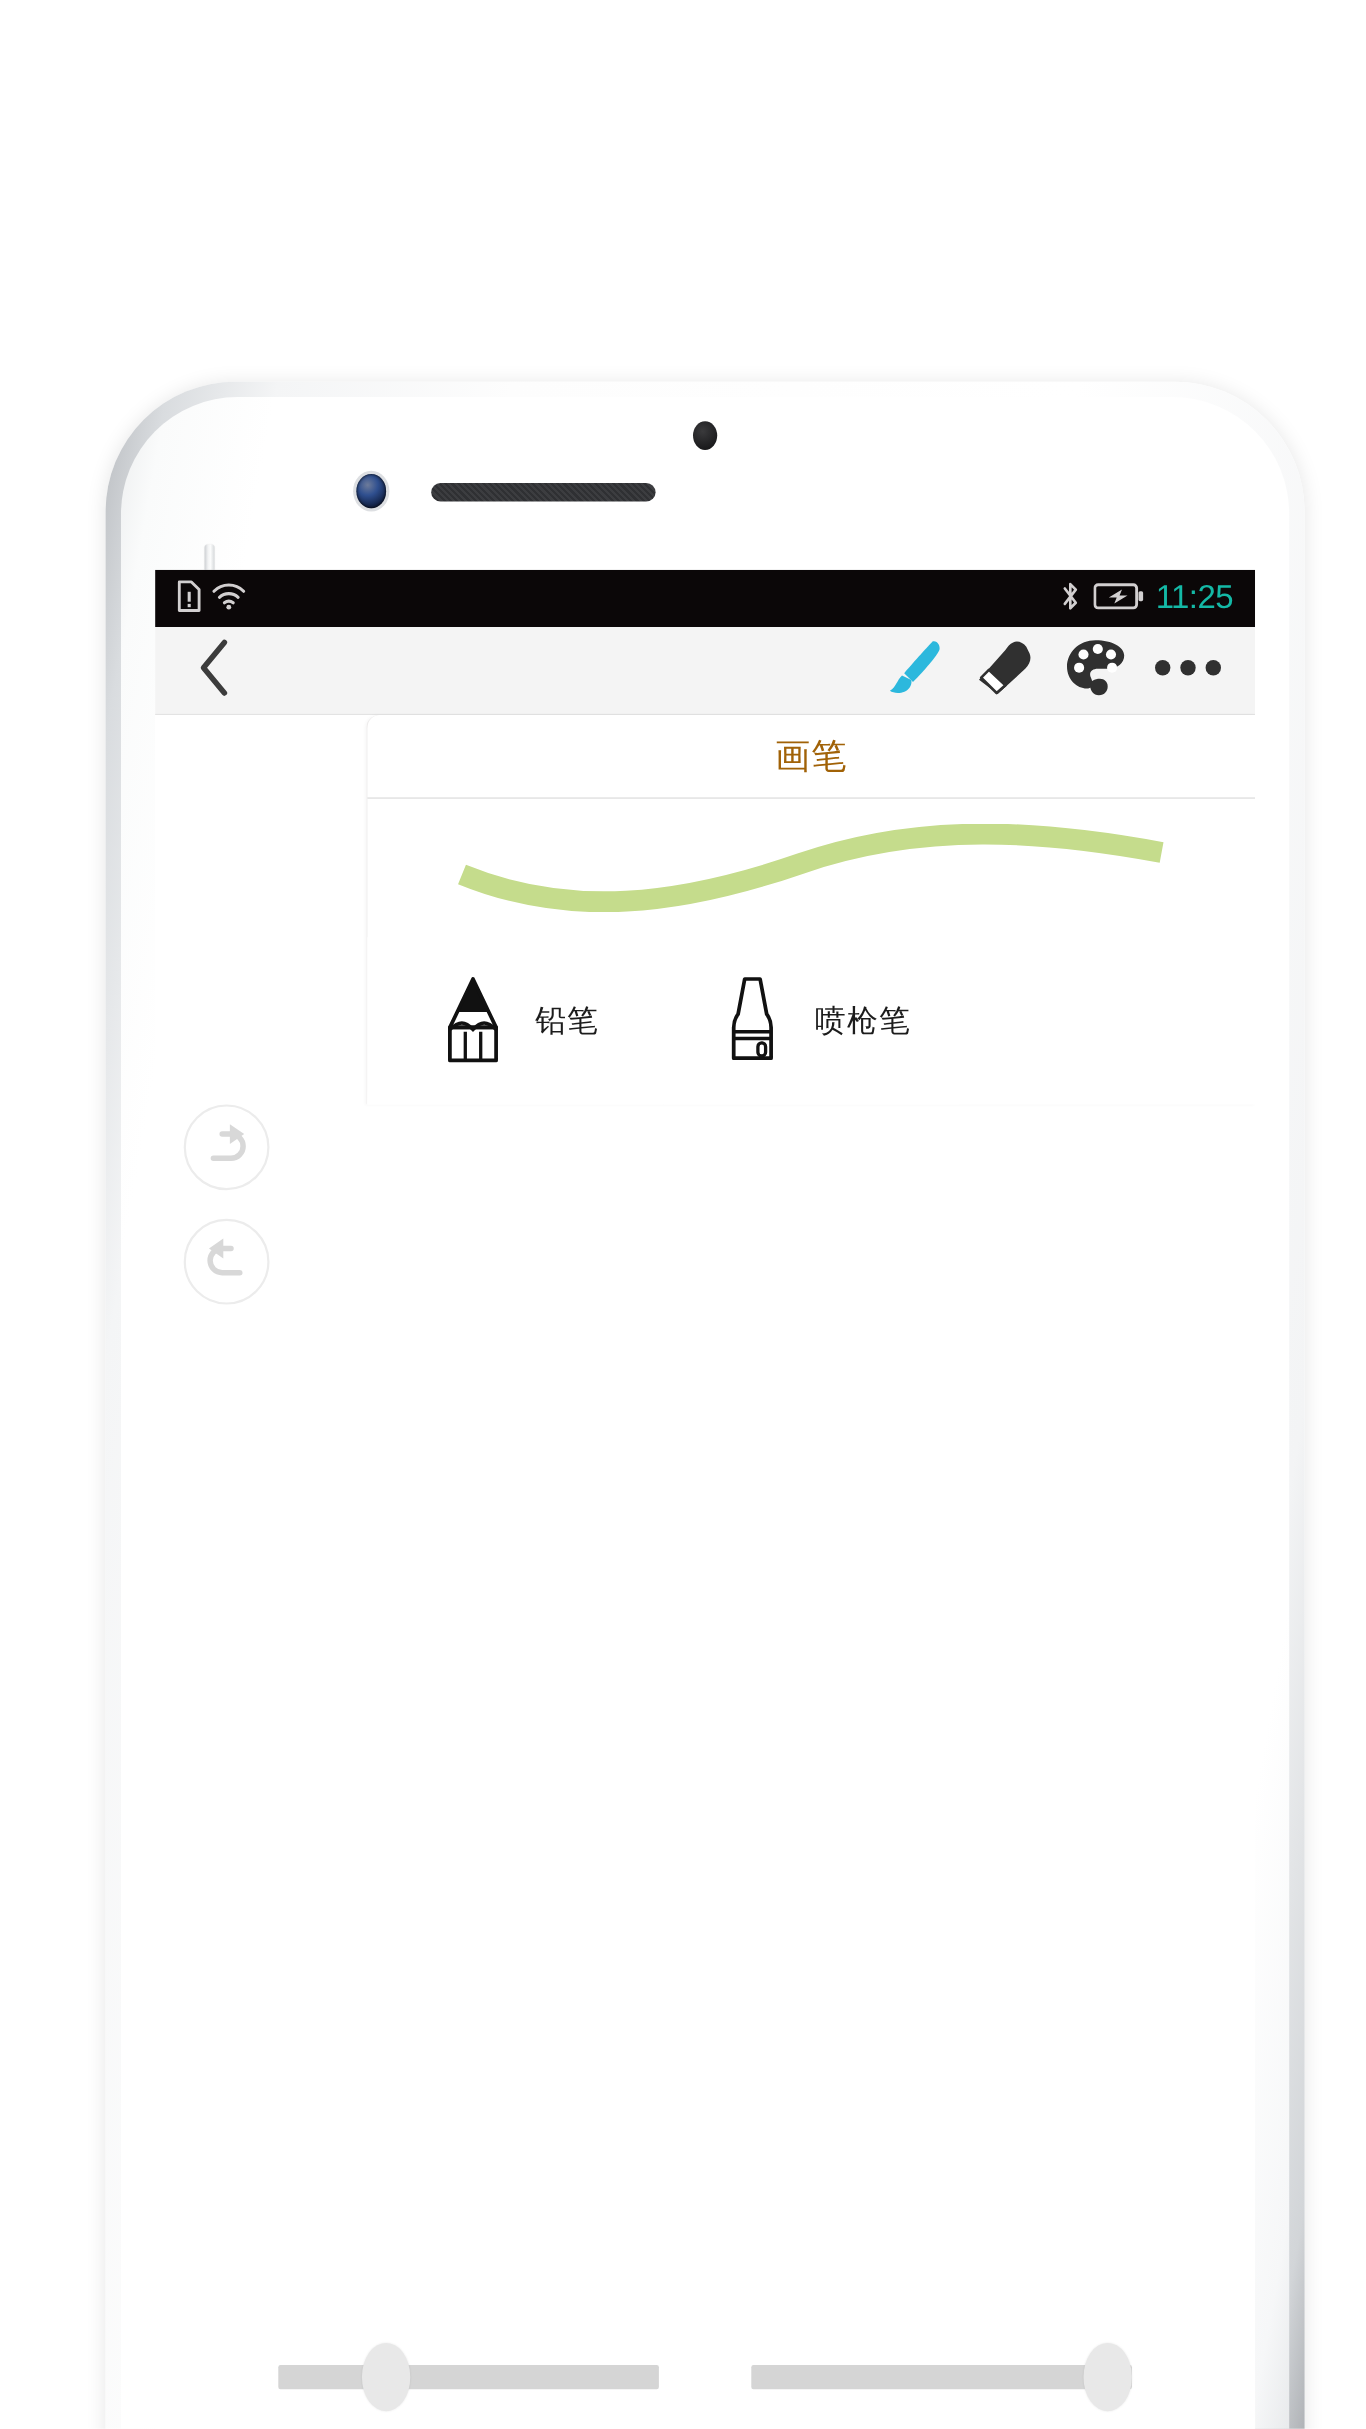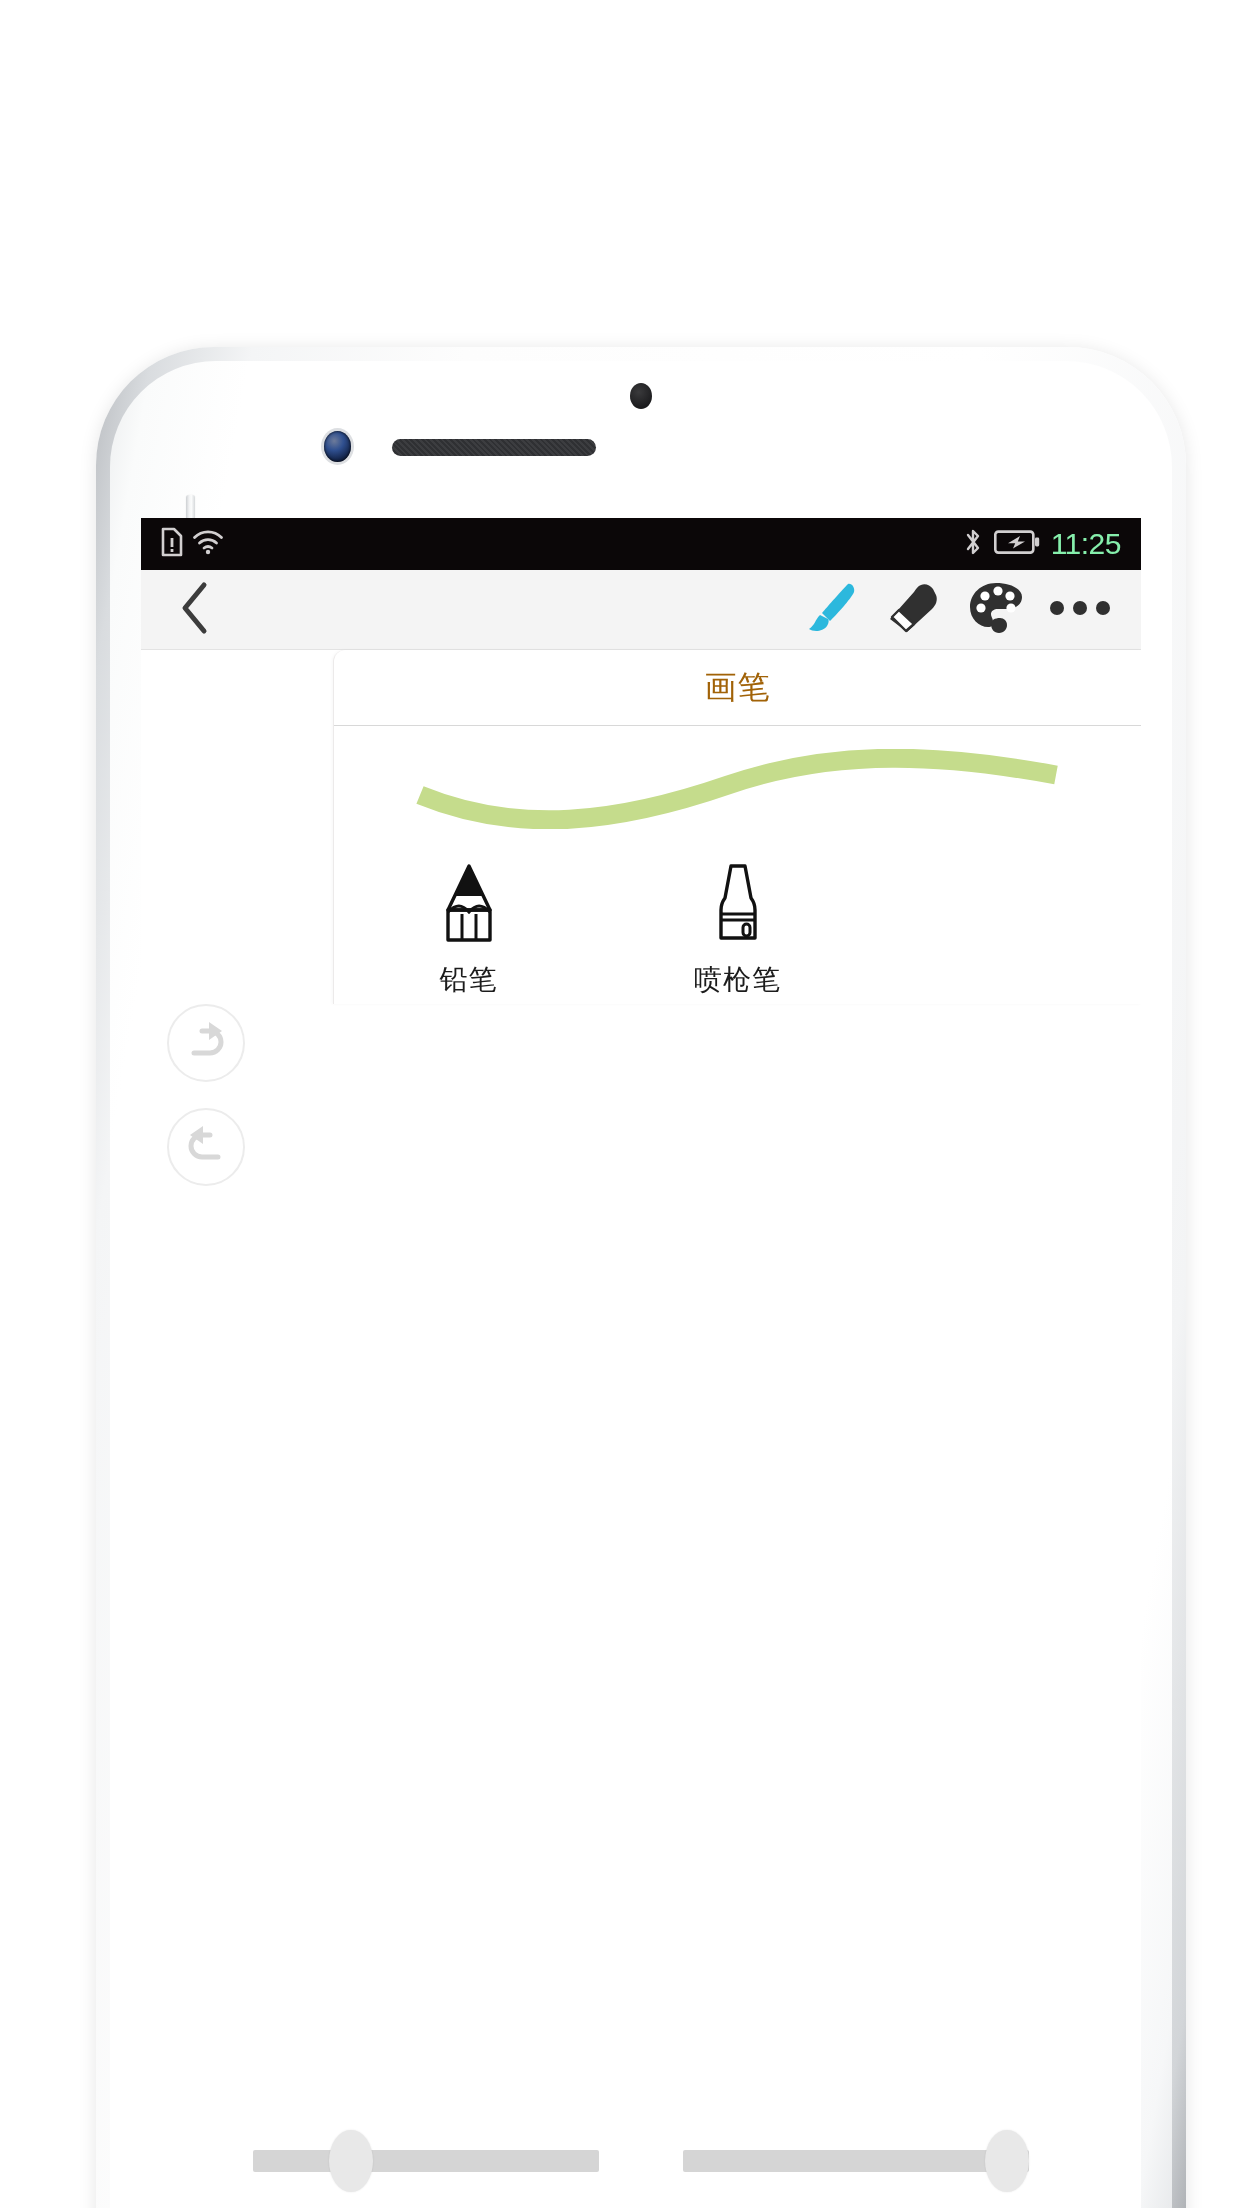--- a/index.html
+++ b/index.html
@@ -79,21 +79,21 @@
     height:52px;
     background:#0b0708;
     display:flex; align-items:center;
     padding:0 20px;
     color:#d2cfd0;
   }
   #status-left { display:flex; align-items:center; gap:9px; }
   #status-right { margin-left:auto; display:flex; align-items:center; gap:11px; }
   #clock {
     font-size:30px; letter-spacing:-0.5px;
-    color:#86efac; line-height:1;
+    color:#14b8a6; line-height:1;
     font-family:"Liberation Sans","DejaVu Sans",sans-serif;
   }
 
   
   #toolbar {
     position:relative;
     height:80px;
     background:#f4f4f4;
     display:flex; align-items:center;
     padding:0 22px;
@@ -145,21 +145,21 @@
   #preview-area {
     height:126px;
     display:flex; align-items:center; justify-content:center;
   }
   #brush-grid {
     display:grid;
     grid-template-columns:repeat(3,1fr);
   }
   .brush-cell {
     height:152px;
-    display:flex; flex-direction:column;
+    display:flex; 
     align-items:center; justify-content:center;
     gap:20px;
     background:#ffffff;
   }
   .brush-cell.selected { background:#00f5ff; }
   .brush-icon { height:84px; display:flex; align-items:flex-end; justify-content:center; }
   .brush-label {
     font-size:28px; color:#1c1c1c; letter-spacing:1px; line-height:1;
   }
 

